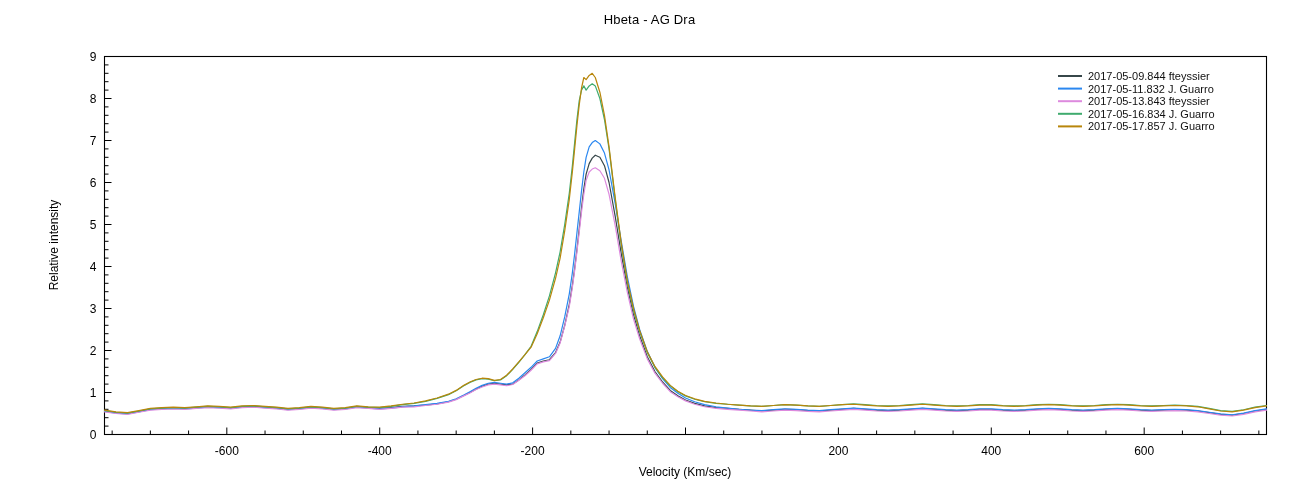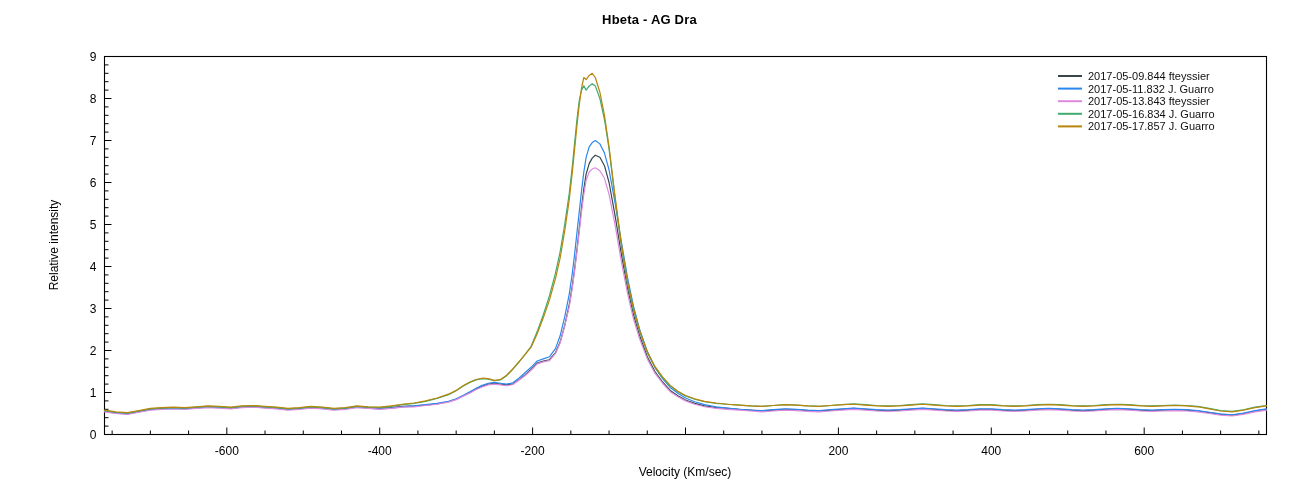--- a/index.html
+++ b/index.html
@@ -1,19 +1,19 @@
 <!DOCTYPE html>
 <html><head>
 <meta charset="utf-8">
 <style>
   html,body{margin:0;padding:0;background:#ffffff;}
   body{width:1299px;height:500px;font-family:"Liberation Sans",sans-serif;overflow:hidden;}
   #chart-root{position:relative;width:1299px;height:500px;background:#fff;}
   #chart-title{position:absolute;left:0;top:12px;width:1299px;text-align:center;
-    font-size:13px;font-weight:bold;color:#000;letter-spacing:0.2px;}
+    font-size:13px;font-weight:normal;color:#000;letter-spacing:0.2px;}
   #plot-svg{position:absolute;left:0;top:0;}
   .tick-label{font-family:"Liberation Sans",sans-serif;font-size:12px;fill:#000;}
   .axis-title{font-family:"Liberation Sans",sans-serif;font-size:12px;fill:#000;}
   .legend-label{font-family:"Liberation Sans",sans-serif;font-size:11px;fill:#111;}
   .frame{fill:none;stroke:#000;stroke-width:1.1;}
   .tick{stroke:#000;stroke-width:1;}
   .series-path{fill:none;stroke-width:1.2;stroke-linejoin:round;stroke-linecap:round;}
 </style>
 </head>
 <body>

